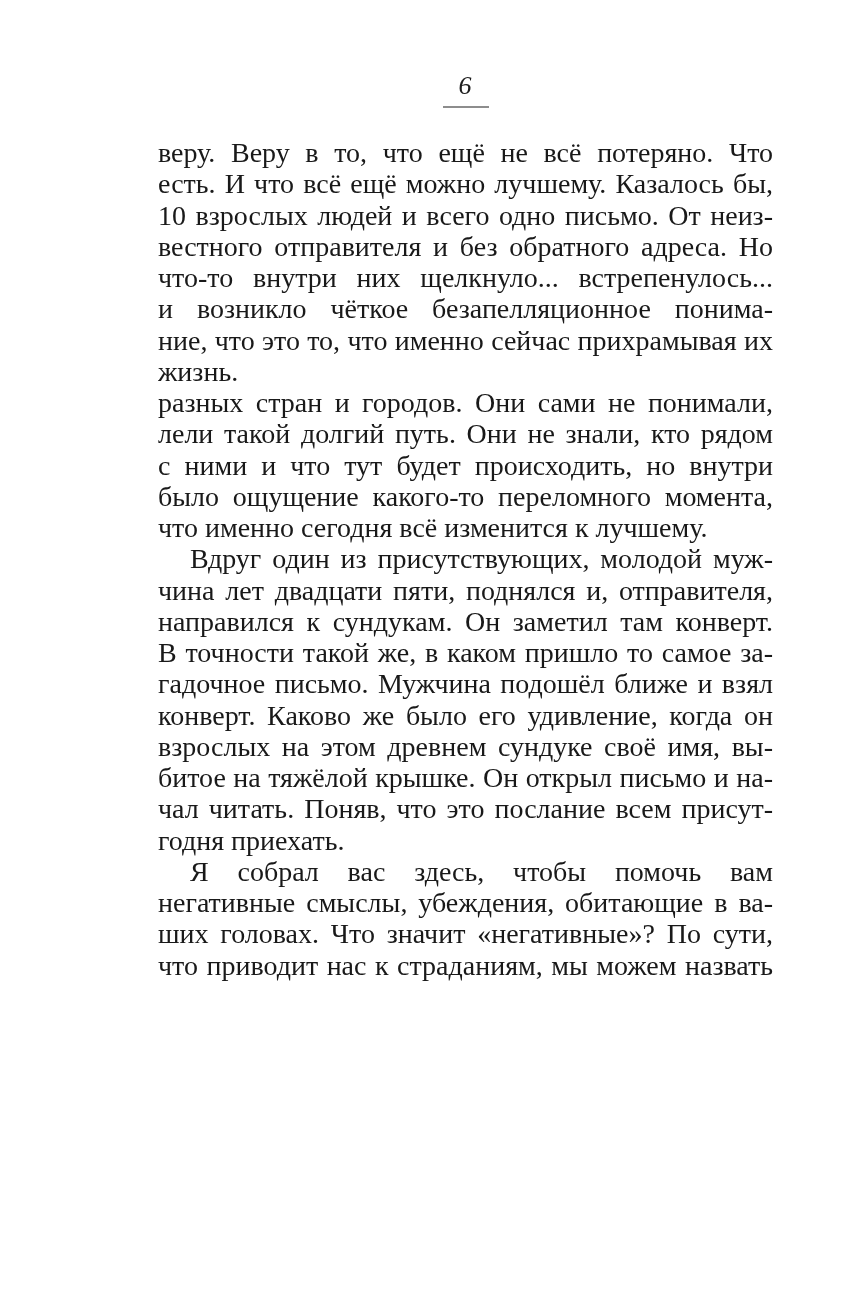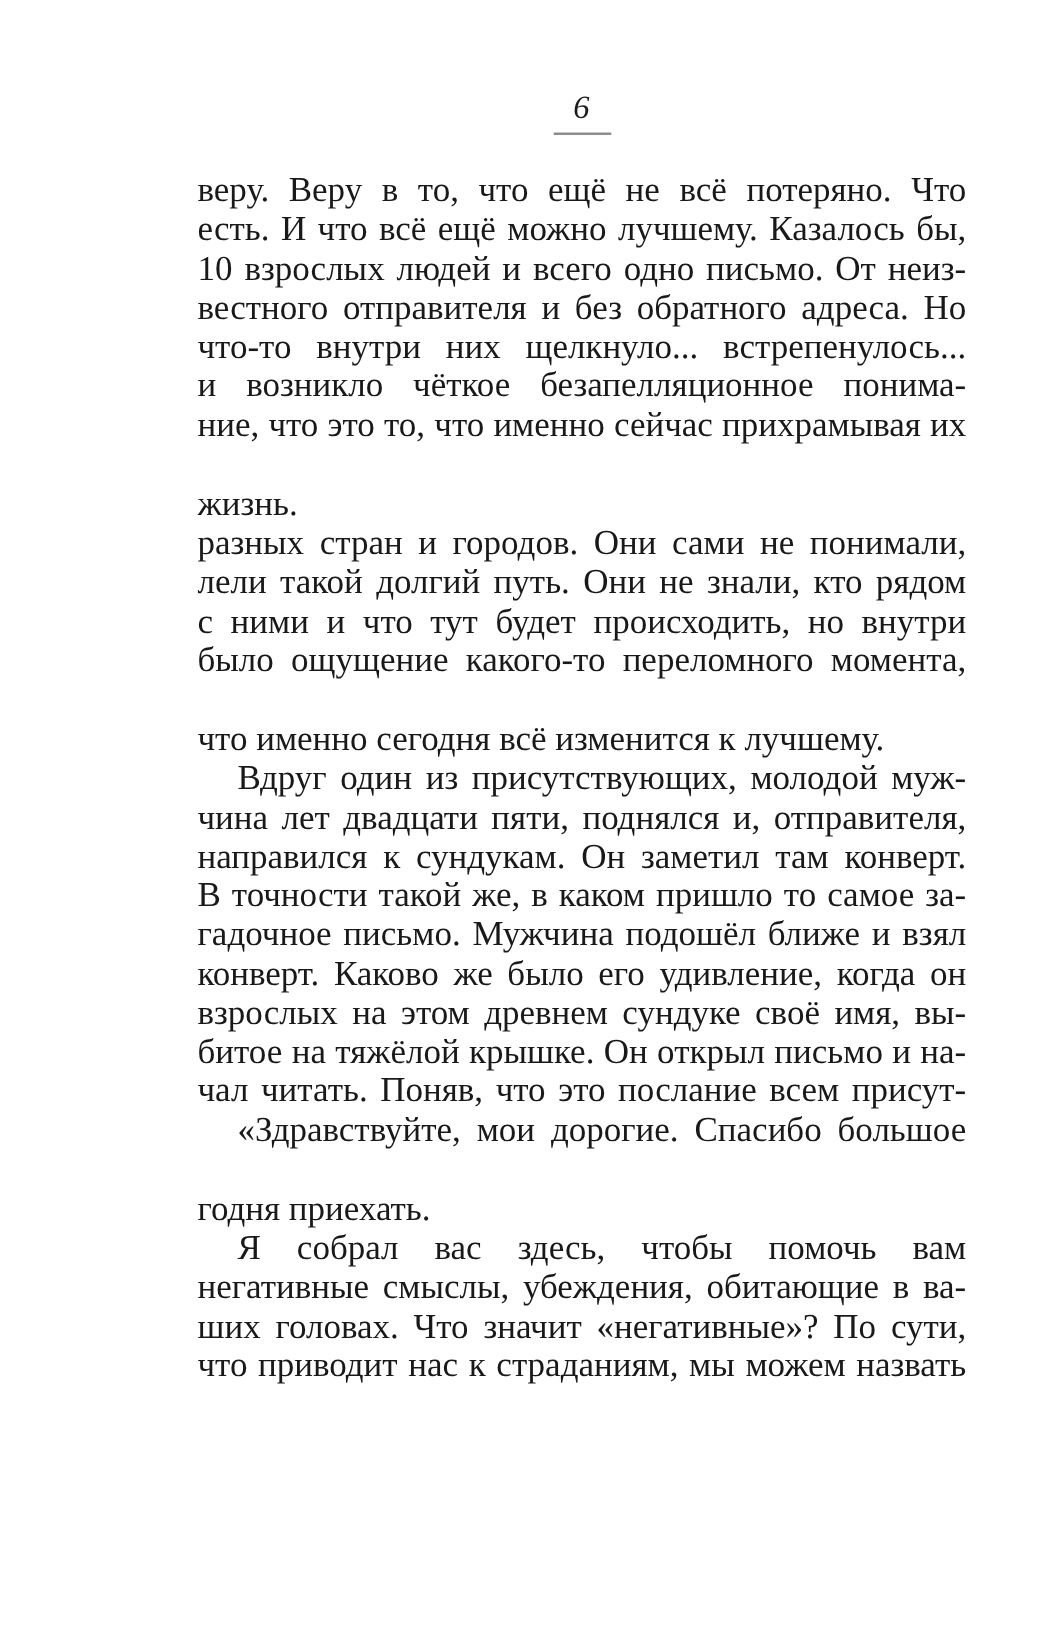--- a/index.html
+++ b/index.html
@@ -46,21 +46,20 @@
   }
   .line {
     text-align: justify;
     text-align-last: justify;
     height: 31.25px;
     overflow: hidden;
   }
   .line.final {
     text-align: left;
     text-align-last: left;
-    margin-top: 32px;
   }
   .line.indent {
     text-indent: 32px;
   }
 </style>
 </head>
 <body style="background: rgb(255, 255, 255);">
 
 <div class="page">
   <header class="page-header">
@@ -91,21 +90,20 @@
         <div class="line">чина лет двадцати пяти, поднялся и, отправителя,</div>
         <div class="line">направился к сундукам. Он заметил там конверт.</div>
         <div class="line">В точности такой же, в каком пришло то самое за-</div>
         <div class="line">гадочное письмо. Мужчина подошёл ближе и взял</div>
         <div class="line">конверт. Каково же было его удивление, когда он</div>
         <div class="line">взрослых на этом древнем сундуке своё имя, вы-</div>
         <div class="line">битое на тяжёлой крышке. Он открыл письмо и на-</div>
         <div class="line">чал читать. Поняв, что это послание всем присут-</div>
       </div>
       <div class="paragraph">
-        <div class="line indent">«Здравствуйте, мои дорогие. Спасибо большое</div>
         <div class="line final">годня приехать.</div>
       </div>
       <div class="paragraph">
         <div class="line indent">Я собрал вас здесь, чтобы помочь вам разрушить</div>
         <div class="line">негативные смыслы, убеждения, обитающие в ва-</div>
         <div class="line">ших головах. Что значит «негативные»? По сути, то,</div>
         <div class="line">что приводит нас к страданиям, мы можем назвать</div>
       </div>
     </main>
 </div>

